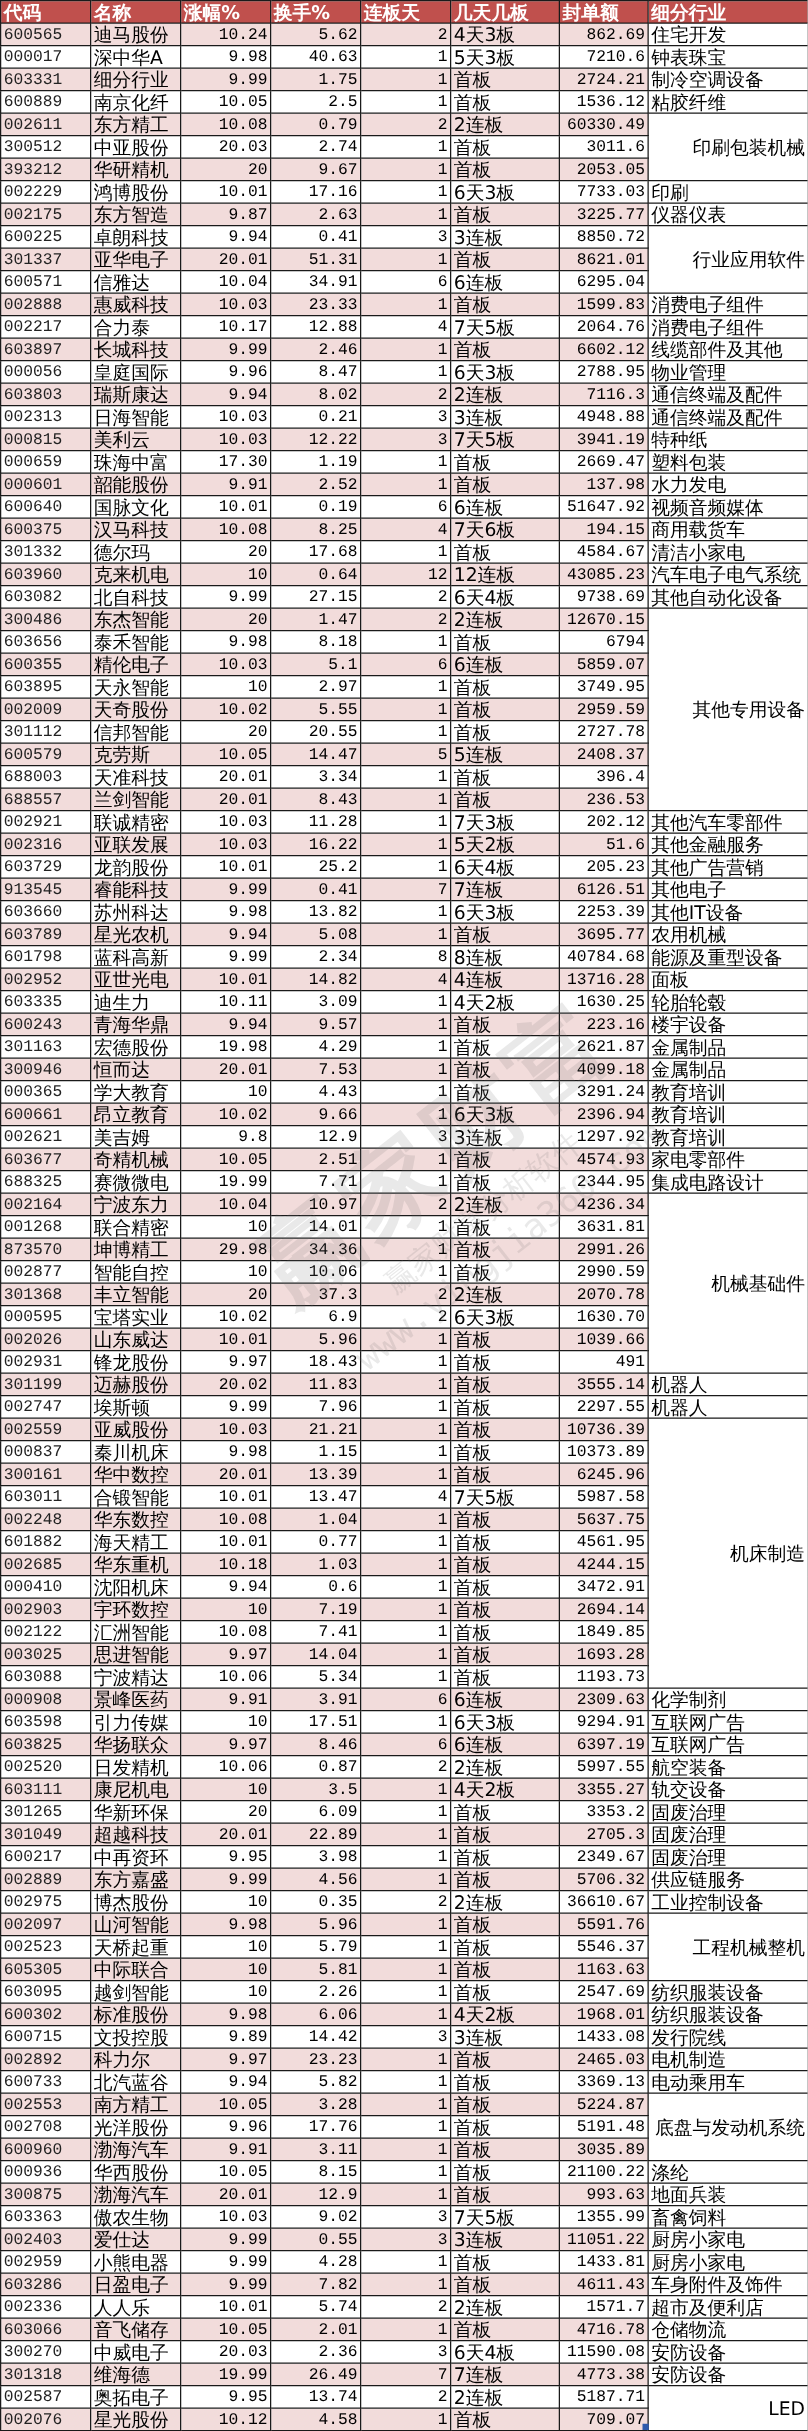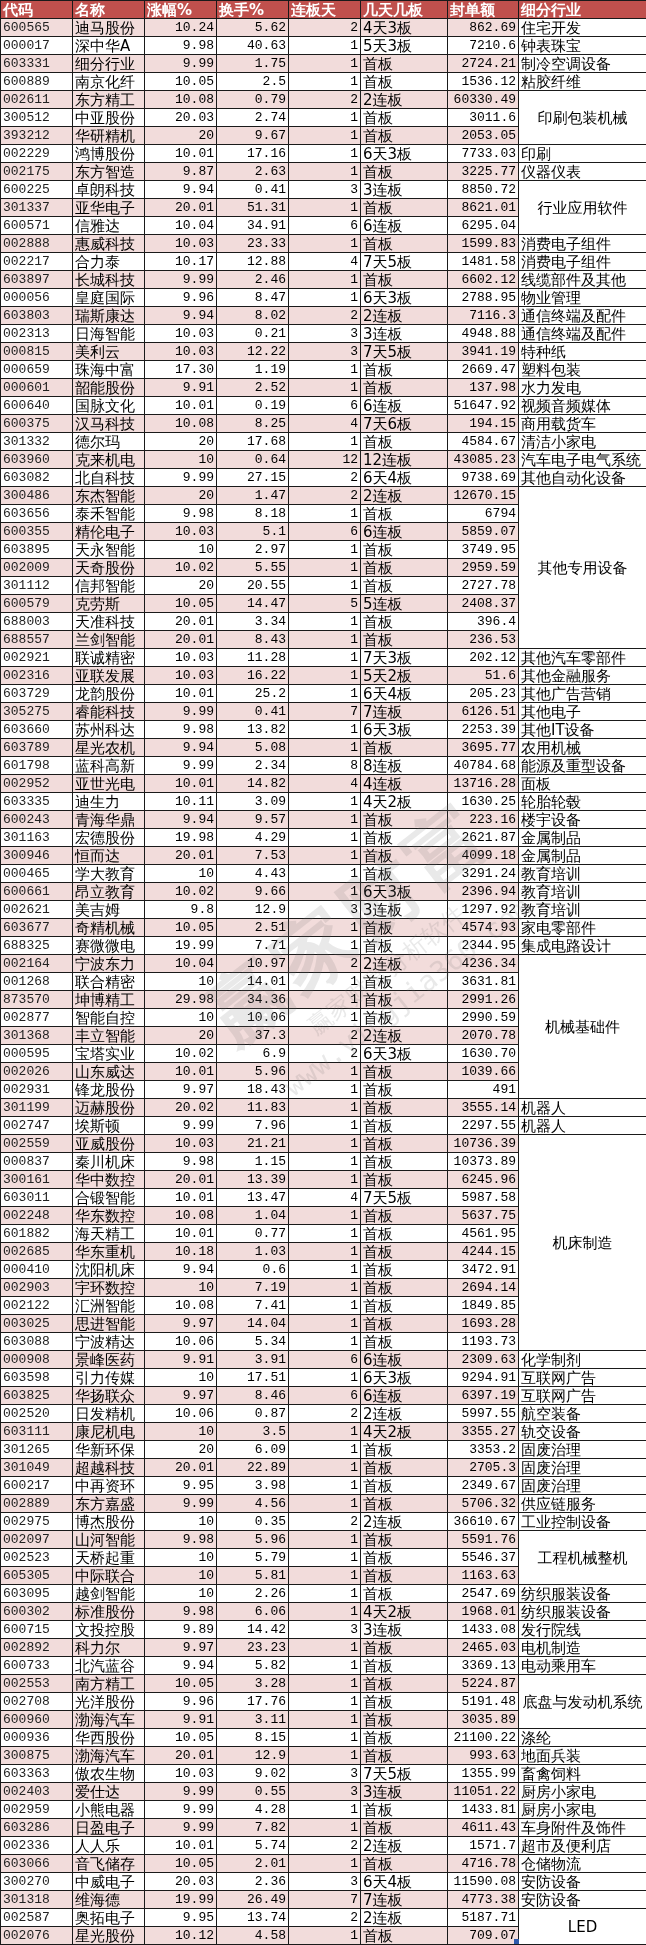--- a/index.html
+++ b/index.html
@@ -41,21 +41,21 @@
   tr.even td { background: var(--row-bg); }
   td.c-code { font-family: "Liberation Mono", "DejaVu Sans Mono", monospace; font-size: 13px; text-align: left; color: #222; }
   td.c-name { text-align: left; font-size: 15px; }
   td.c-chg, td.c-turn, td.c-streak, td.c-seal {
     font-family: "Liberation Mono", "DejaVu Sans Mono", monospace;
     font-size: 13px;
     text-align: right;
   }
   td.c-pattern { text-align: left; font-size: 15px; }
   tr td.c-ind { background: #fff !important; text-align: left; font-size: 15px; }
-  tr td.c-ind.merged { text-align: center; vertical-align: middle; }
+  tr td.c-ind.merged { text-align: right; vertical-align: middle; }
   .watermark {
     position: absolute;
     left: 110px;
     top: 870px;
     width: 520px;
     transform: rotate(-38deg);
     transform-origin: center center;
     pointer-events: none;
     color: rgba(120, 120, 120, 0.16);
     text-align: center;
@@ -229,21 +229,21 @@
           <td class="c-seal">1599.83</td>
           <td class="c-ind">消费电子组件</td>
         </tr>
         <tr class="even">
           <td class="c-code">002217</td>
           <td class="c-name">合力泰</td>
           <td class="c-chg">10.17</td>
           <td class="c-turn">12.88</td>
           <td class="c-streak">4</td>
           <td class="c-pattern">7天5板</td>
-          <td class="c-seal">1481.58</td>
+          <td class="c-seal">2064.76</td>
           <td class="c-ind">消费电子组件</td>
         </tr>
         <tr class="odd">
           <td class="c-code">603897</td>
           <td class="c-name">长城科技</td>
           <td class="c-chg">9.99</td>
           <td class="c-turn">2.46</td>
           <td class="c-streak">1</td>
           <td class="c-pattern">首板</td>
           <td class="c-seal">6602.12</td>
@@ -465,21 +465,21 @@
           <td class="c-code">603729</td>
           <td class="c-name">龙韵股份</td>
           <td class="c-chg">10.01</td>
           <td class="c-turn">25.2</td>
           <td class="c-streak">1</td>
           <td class="c-pattern">6天4板</td>
           <td class="c-seal">205.23</td>
           <td class="c-ind">其他广告营销</td>
         </tr>
         <tr class="odd">
-          <td class="c-code">305275</td>
+          <td class="c-code">913545</td>
           <td class="c-name">睿能科技</td>
           <td class="c-chg">9.99</td>
           <td class="c-turn">0.41</td>
           <td class="c-streak">7</td>
           <td class="c-pattern">7连板</td>
           <td class="c-seal">6126.51</td>
           <td class="c-ind">其他电子</td>
         </tr>
         <tr class="even">
           <td class="c-code">603660</td>
@@ -555,21 +555,21 @@
           <td class="c-code">300946</td>
           <td class="c-name">恒而达</td>
           <td class="c-chg">20.01</td>
           <td class="c-turn">7.53</td>
           <td class="c-streak">1</td>
           <td class="c-pattern">首板</td>
           <td class="c-seal">4099.18</td>
           <td class="c-ind">金属制品</td>
         </tr>
         <tr class="even">
-          <td class="c-code">000465</td>
+          <td class="c-code">000365</td>
           <td class="c-name">学大教育</td>
           <td class="c-chg">10</td>
           <td class="c-turn">4.43</td>
           <td class="c-streak">1</td>
           <td class="c-pattern">首板</td>
           <td class="c-seal">3291.24</td>
           <td class="c-ind">教育培训</td>
         </tr>
         <tr class="odd">
           <td class="c-code">600661</td>

